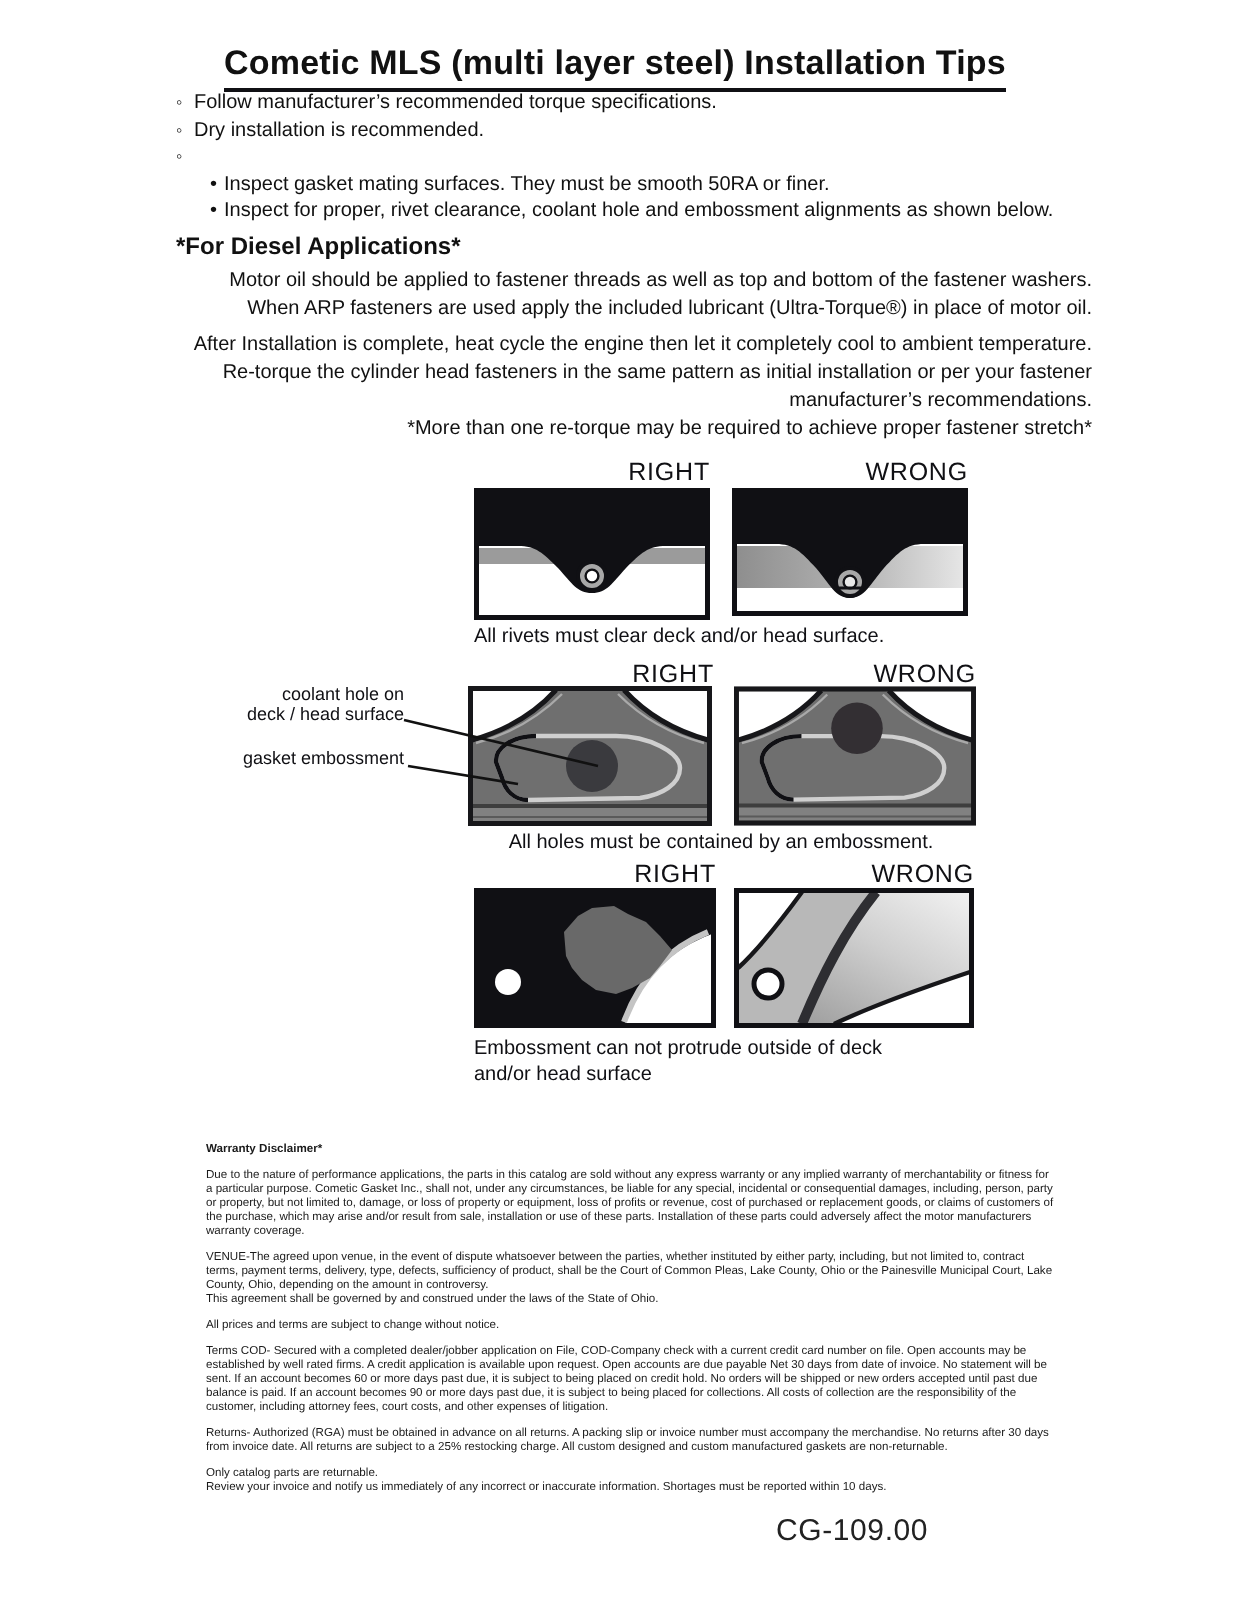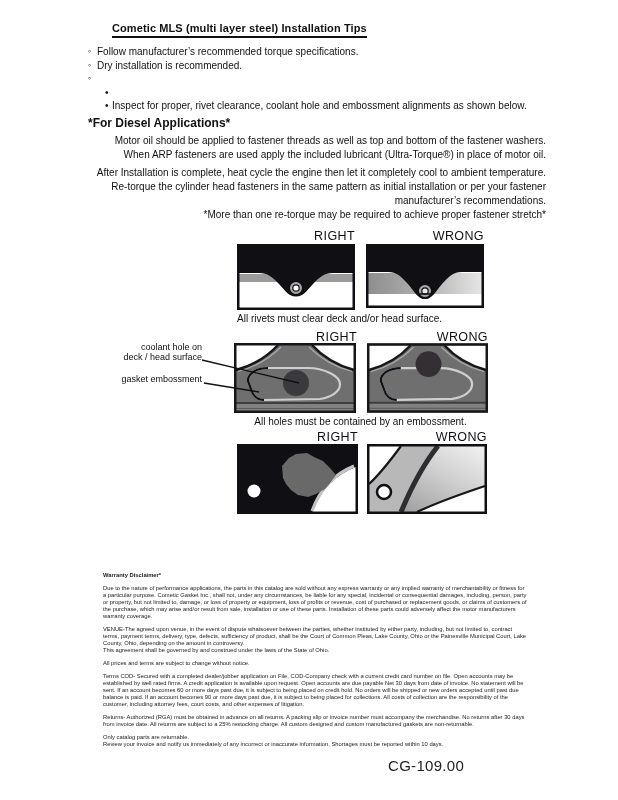--- a/index.html
+++ b/index.html
@@ -1,20 +1,20 @@
 <!DOCTYPE html>
 <html><head>
 <meta charset="utf-8">
 <style>
   html,body{margin:0;padding:0;background:#e8e8e8;}
   .page{position:relative;width:618px;height:800px;background:#ffffff;
         font-family:"Liberation Sans", sans-serif;color:#111;overflow:hidden;}
   .abs{position:absolute;}
   
-  .title{left:112px;top:22px;font-size:11px;font-weight:bold;
+  .title{left:112px;top:22px;font-size:17px;font-weight:bold;
          border-bottom:2px solid #101014;padding-bottom:2px;letter-spacing:.1px;}
   
   .tips{left:88px;top:45px;width:470px;font-size:10px;line-height:13.5px;}
   .tip{display:flex;}
   .tip .b1{width:9px;font-size:9px;flex:none;}
   .tip.sub{margin-left:17px;}
   .tip .b2{width:7px;font-size:10px;flex:none;}
   
   .diesel-h{left:88px;top:116px;font-size:12px;font-weight:bold;}
   .body-p{left:88px;width:458px;font-size:10px;line-height:14px;text-align:right;}
@@ -47,20 +47,21 @@
     </div>
     <div class="tip">
       <span class="b1">◦</span>
       <span>Dry installation is recommended.</span>
     </div>
     <div class="tip">
       <span class="b1">◦</span>
     </div>
     <div class="tip sub">
       <span class="b2">•</span>
+      <span>Inspect gasket mating surfaces.  They must be smooth 50RA or finer.</span>
     </div>
     <div class="tip sub">
       <span class="b2">•</span>
       <span>Inspect for proper, rivet clearance, coolant hole and embossment alignments as shown below.</span>
     </div>
   </div>
 
   <div class="abs diesel-h">*For Diesel Applications*</div>
   <div class="abs body-p p1">Motor oil should be applied to fastener threads as well as top and bottom of the fastener washers. When ARP fasteners are used apply the included lubricant (Ultra-Torque®) in place of motor oil.</div>
   <div class="abs body-p p2">After Installation is complete, heat cycle the engine then let it completely cool to ambient temperature. Re-torque the cylinder head fasteners in the same pattern as initial installation or per your fastener manufacturer’s recommendations.</div>
@@ -172,20 +173,24 @@
     <rect width="120" height="70" fill="#fff"></rect>
     <path d="M34,2 H118 V42 C94,50 71,58 50,68 L2,68 L2,40 C13,30 23,17 34,2 Z" fill="url(#gE)"></path>
     <path d="M71,2 C55,22 44,44 34,68 L2,68 L2,40 C13,30 23,17 34,2 Z" fill="#b8b8b8"></path>
     <path d="M71,2 C55,22 44,44 34,68" fill="none" stroke="#2e2e32" stroke-width="5"></path>
     <path d="M34,2 C23,17 13,30 2,40" fill="none" stroke="#17171a" stroke-width="2.2"></path>
     <path d="M118,42 C94,50 71,58 50,68" fill="none" stroke="#17171a" stroke-width="2.2"></path>
     <circle cx="17" cy="48" r="7" fill="#fff" stroke="#101014" stroke-width="2.5"></circle>
     <rect x="1.25" y="1.25" width="117.5" height="67.5" fill="none" stroke="#101014" stroke-width="2.5"></rect>
   </svg>
 
+  <div class="abs cap" style="left:237px;top:518px;width:250px;line-height:13px;">
+    <div>Embossment can not protrude outside of deck</div>
+    <div>and/or head surface</div>
+  </div>
 
   <div class="abs legal">
     <div class="hd">Warranty Disclaimer*</div>
     <div class="p">Due to the nature of performance applications, the parts in this catalog are sold without any express warranty or any implied warranty of merchantability or fitness for a particular purpose.  Cometic Gasket Inc., shall not, under any circumstances, be liable for any special, incidental or consequential damages, including, person, party or property, but not limited to, damage, or loss of property or equipment, loss of profits or revenue, cost of purchased or replacement goods, or claims of customers of the purchase, which may arise and/or result from sale, installation or use of these parts.  Installation of these parts could adversely affect the motor manufacturers warranty coverage.</div>
     <div class="p tight">VENUE-The agreed upon venue, in the event of dispute whatsoever between the parties, whether instituted by either party, including, but not limited to, contract terms, payment terms, delivery, type, defects, sufficiency of product, shall be the Court of Common Pleas, Lake County, Ohio or the Painesville Municipal Court, Lake County, Ohio, depending on the amount in controversy.</div>
     <div class="p">This agreement shall be governed by and construed under the laws of the State of Ohio.</div>
     <div class="p">All prices and terms are subject to change without notice.</div>
     <div class="p">Terms COD- Secured with a completed dealer/jobber application on File, COD-Company check with a current credit card number on file.  Open accounts may be established by well rated firms.  A credit application is available upon request.  Open accounts are due payable Net 30 days from date of invoice.  No statement will be sent.  If an account becomes 60 or more days past due, it is subject to being placed on credit hold.  No orders will be shipped or new orders accepted until past due balance is paid.  If an account becomes 90 or more days past due, it is subject to being placed for collections.  All costs of collection are the responsibility of the customer, including attorney fees, court costs, and other expenses of litigation.</div>
     <div class="p">Returns- Authorized (RGA) must be obtained in advance on all returns.  A packing slip or invoice number must accompany the merchandise.  No returns after 30 days from invoice date.  All returns are subject to a 25% restocking charge.  All custom designed and custom manufactured gaskets are non-returnable.</div>
     <div class="p tight">Only catalog parts are returnable.</div>

